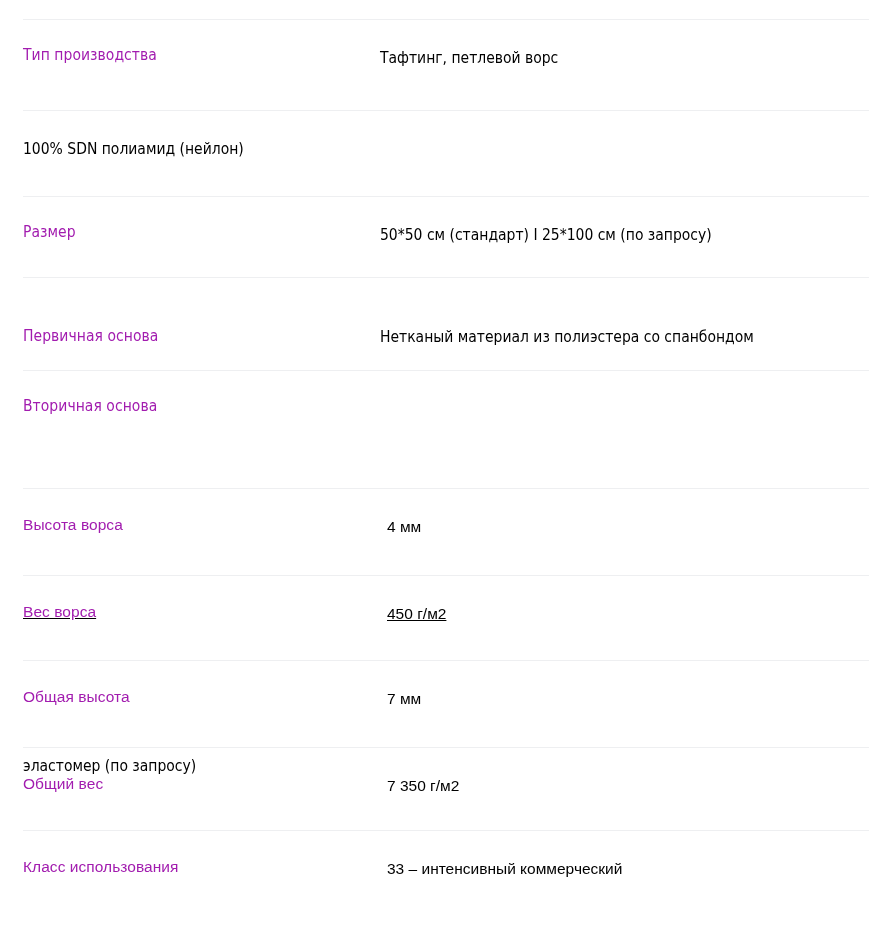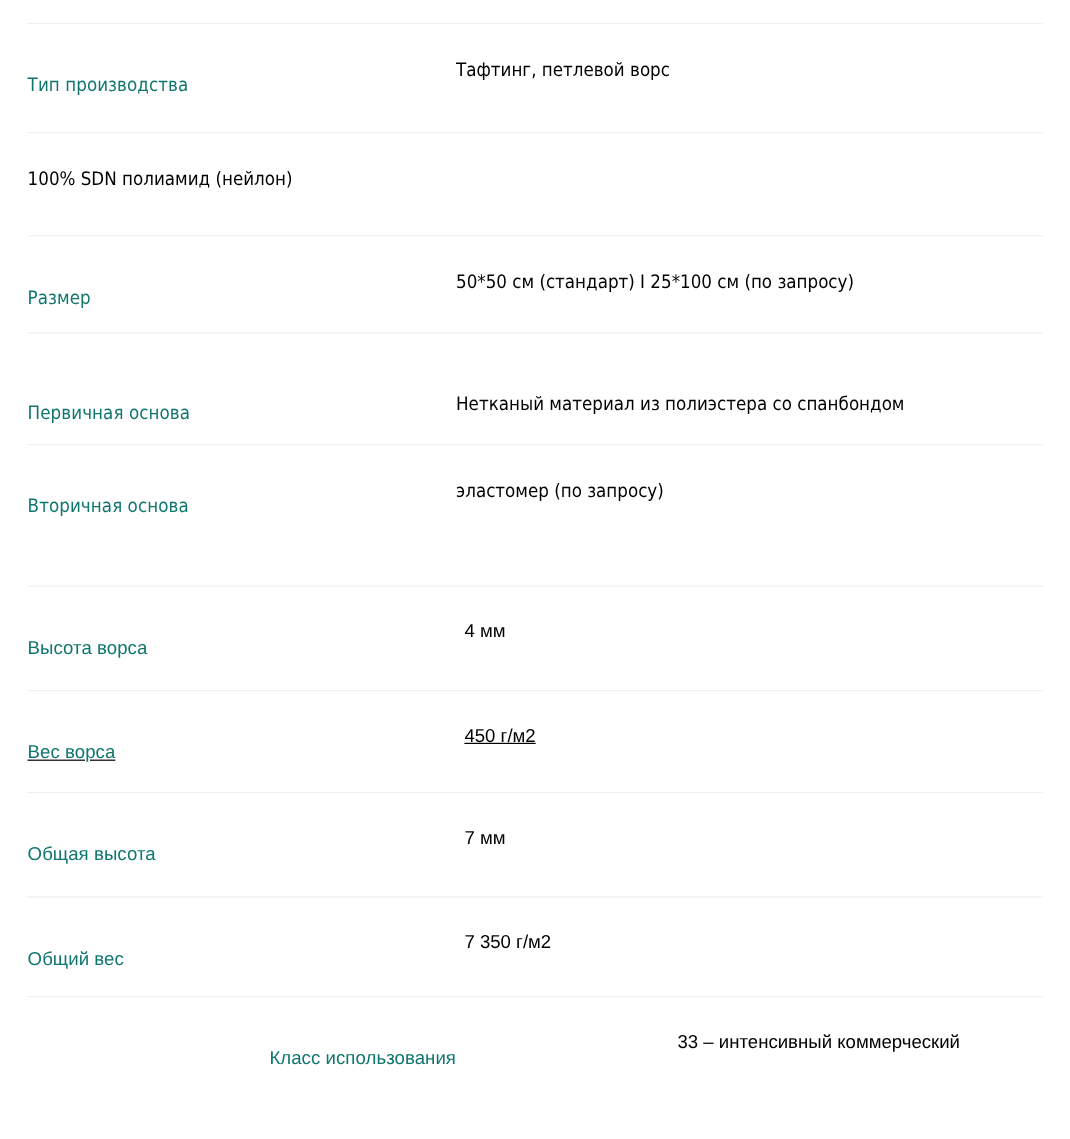--- a/index.html
+++ b/index.html
@@ -37,28 +37,27 @@
     align-items: flex-start;
     border-top: 1px solid #eeeff1;
     box-sizing: border-box;
     padding-top: 25px;
     width: 846px;
   }
 
   .spec-row-label {
     width: 357px;
     flex: 0 0 357px;
-    color: #0f766e;
+    color: #a21caf;
     font-size: 15.5px;
     line-height: 21px;
     letter-spacing: 0.05px;
     font-weight: 400;
     white-space: nowrap;
     box-sizing: border-box;
-    margin-top: 16px;
   }
 
   .spec-row-value {
     flex: 1 1 auto;
     color: #000000;
     font-size: 15.5px;
     line-height: 26px;
     font-weight: 400;
     box-sizing: border-box;
     max-width: 420px;
@@ -78,25 +77,25 @@
   }
   .group-regular .spec-row-value {
     padding-left: 7px;
   }
 
   
   .h-91  { height: 91px; }
   .h-86  { height: 86px; }
   .h-81  { height: 81px; }
   .h-93  { height: 93px; align-items: center; }
-  .h-118 { height: 118px; }
+  .h-118 { height: 118px; flex-direction: column; }
   .h-87  { height: 87px; }
   .h-85  { height: 85px; text-decoration: underline; }
   .h-83  { height: 83px; }
-  .h-last{ height: 119px; text-align: right; }
+  .h-last{ height: 119px; }
 
   .spec-row-value .vline { display: block; }
 </style>
 </head>
 <body>
 
 <div class="spec-sheet">
   <div class="spec-table">
 
     <div class="spec-row h-91 group-condensed">

